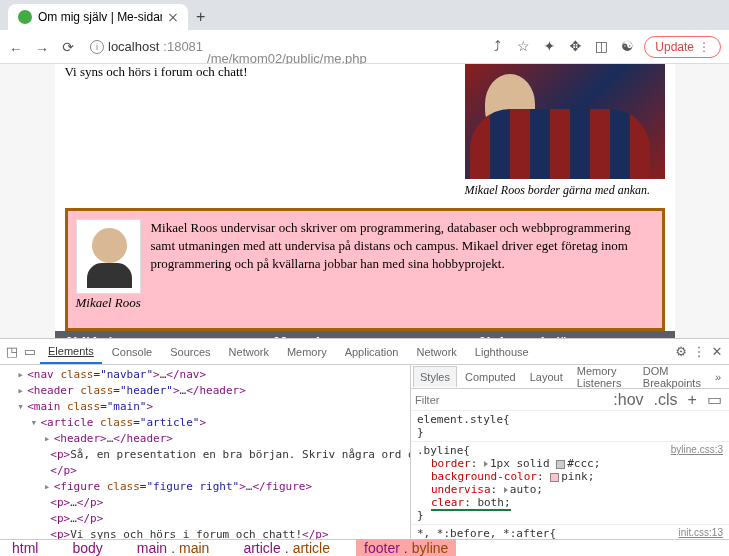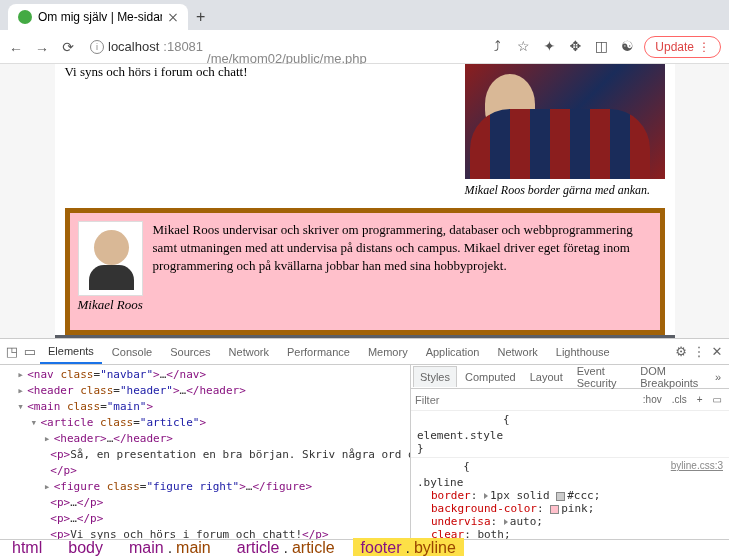--- a/index.html
+++ b/index.html
@@ -26,66 +26,66 @@
 .page { flex: 1; overflow: hidden; background: #f6f6f6; display: flex; flex-direction: column; }
 .page-content { flex: 1; overflow: hidden; position: relative; }
 .wrapper { width: 620px; margin: 0 auto; background: #fff; height: 100%; position: relative; }
 .main { padding: 0 10px; font-family: Georgia, serif; font-size: 13px; }
 .para { margin-bottom: 8px; }
 .figure { float: right; width: 200px; margin: 0 0 10px 10px; text-align: left; }
 .fig-img { width: 200px; height: 115px; background: linear-gradient(135deg,#8b1e1e 0%,#1a2c5a 50%,#8b1e1e 100%); position: relative; overflow: hidden; }
 .fig-img::before { content: ''; position: absolute; left: 20px; top: 10px; width: 50px; height: 60px; background: #d9b896; border-radius: 50% 50% 40% 40%; }
 .fig-img::after { content: ''; position: absolute; left: 5px; bottom: -10px; width: 180px; height: 80px; background: repeating-linear-gradient(90deg,#8b1e1e 0 20px,#1a2c5a 20px 40px); border-radius: 40px 40px 0 0; }
 .caption { font-style: italic; font-size: 12px; margin-top: 4px; }
-.byline { border: 5px solid #a16207; background: pink; clear: both; padding: 8px; margin-top: 0; overflow: auto; }
+.byline { border: 3px solid #a16207; background: pink; clear: both; padding: 8px; margin-top: 0; overflow: auto; }
 .byline-img { float: left; width: 65px; height: 75px; background: #fff; border: 1px solid #ddd; margin-right: 10px; position: relative; }
 .byline-img::before { content: ''; position: absolute; top: 8px; left: 15px; width: 35px; height: 35px; background: #d9b896; border-radius: 50%; }
 .byline-img::after { content: ''; position: absolute; bottom: 5px; left: 10px; width: 45px; height: 25px; background: #333; border-radius: 15px 15px 0 0; }
 .byline p { margin-bottom: 8px; line-height: 1.4; }
 .byline .name { font-style: italic; clear: left; }
 .headings { display: flex; background: #5a5e66; color: #fff; font-family: Georgia, serif; font-style: italic; font-weight: bold; }
 .headings div { flex: 1; border-bottom: 2px solid #eee; padding: 4px 8px; margin: 0 4px; font-size: 14px; }
 
 .devtools { height: 218px; background: #fff; border-top: 1px solid #ccc; display: flex; flex-direction: column; font-family: "Segoe UI", Arial, sans-serif; font-size: 11px; color: #333; }
 .dt-tabs { height: 26px; border-bottom: 1px solid #ccc; display: flex; align-items: center; padding: 0 4px; gap: 2px; }
 .dt-tabbtn { padding: 5px 8px; color: #666; cursor: pointer; font-size: 11px; }
-.dt-tabbtn.active { color: #333; border-bottom: 2px solid #1a73e8; }
+.dt-tabbtn.active { color: #333; border-bottom: 2px solid #1a73e8; text-decoration: underline; }
 .dt-icon { width: 16px; height: 16px; text-align: center; color: #666; cursor: pointer; font-size: 13px; }
 .dt-spacer { flex: 1; }
 .dt-body { flex: 1; display: flex; overflow: hidden; }
 .dom-panel { flex: 1; overflow: auto; font-family: monospace; font-size: 11px; padding: 2px 0; border-right: 1px solid #ccc; }
 .dom-line { white-space: pre; padding: 1px 4px; line-height: 14px; }
 .dom-line .t { color: #881280; }
 .dom-line .a { color: #994500; }
 .dom-line .v { color: #1a1aa6; }
 .dom-line .txt { color: #333; }
 .dom-line .arrow { color: #888; display: inline-block; width: 10px; }
 .styles-panel { width: 318px; display: flex; flex-direction: column; }
 .styles-tabs { height: 24px; border-bottom: 1px solid #ccc; display: flex; align-items: center; padding: 0 2px; gap: 2px; }
 .styles-tabbtn { padding: 4px 6px; color: #666; cursor: pointer; font-size: 11px; }
 .styles-tabbtn.active { background: #f1f3f4; border: 1px solid #ccc; border-bottom: none; }
 .styles-filter { height: 22px; border-bottom: 1px solid #eee; display: flex; align-items: center; padding: 0 4px; gap: 4px; }
 .styles-filter input { border: none; flex: 1; font-size: 11px; outline: none; }
-.styles-filter .chip { font-size: 10px; color: #666; padding: 1px 3px; cursor: pointer; }
+.styles-filter .chip { font-size: 16px; color: #666; padding: 1px 3px; cursor: pointer; }
 .styles-rules { flex: 1; overflow: auto; font-family: monospace; font-size: 11px; }
 .rule { padding: 2px 6px; border-bottom: 1px solid #eee; }
 .rule .sel-line { display: flex; }
-.rule .selector { color: #333; margin-top: 16px; }
+.rule .selector { color: #333; }
 .rule .link { margin-left: auto; color: #888; text-decoration: underline; font-family: Arial; font-size: 10px; }
 .rule .prop { padding-left: 14px; }
 .rule .pname { color: #c80000; }
 .rule .pval { color: #333; }
 .rule .swatch { display: inline-block; width: 9px; height: 9px; border: 1px solid #888; vertical-align: middle; margin-right: 2px; }
 .rule .tri { display: inline-block; width: 0; height: 0; border-left: 4px solid #888; border-top: 3px solid transparent; border-bottom: 3px solid transparent; vertical-align: middle; margin-right: 2px; }
-.breadcrumb { height: 17px; border-top: 1px solid #ccc; display: flex; align-items: center; padding: 0 4px; font-size: 16px; gap: 10px; }
+.breadcrumb { height: 17px; border-top: 1px solid #ccc; display: flex; align-items: center; padding: 0 4px; font-size: 14px; gap: 18px; }
 .breadcrumb span { padding: 1px 4px; }
 .bc-tag { color: #881280; }
 .bc-cls { color: #994500; }
-.breadcrumb .sel { background: #fde047; }
-.hl-green { border-bottom: 6px solid #15803d; }
+.breadcrumb .sel { background: #fca5a5; }
+.hl-green { border-bottom: 2px solid #15803d; }
 </style>
 </head>
 <body>
 
 <div class="tabstrip">
   <div class="tab">
     <span class="favicon"></span>
     <span class="title">Om mig själv | Me-sidan</span>
     <span class="close"></span>
   </div>
@@ -140,21 +140,20 @@
   </div>
 
   <div class="devtools">
     <div class="dt-tabs">
       <span class="dt-icon">◳</span>
       <span class="dt-icon">▭</span>
       <span class="dt-tabbtn active">Elements</span>
       <span class="dt-tabbtn">Console</span>
       <span class="dt-tabbtn">Sources</span>
       <span class="dt-tabbtn">Network</span>
-      <span class="dt-tabbtn">Performance</span>
       <span class="dt-tabbtn">Memory</span>
       <span class="dt-tabbtn">Application</span>
       <span class="dt-tabbtn">Network</span>
       <span class="dt-tabbtn">Lighthouse</span>
       <span class="dt-spacer"></span>
       <span class="dt-icon">⚙</span>
       <span class="dt-icon">⋮</span>
       <span class="dt-icon">✕</span>
     </div>
     <div class="dt-body">
@@ -170,21 +169,21 @@
 <div class="dom-line">       <span class="t">&lt;p&gt;</span>…<span class="t">&lt;/p&gt;</span></div>
 <div class="dom-line">       <span class="t">&lt;p&gt;</span>…<span class="t">&lt;/p&gt;</span></div>
 <div class="dom-line">       <span class="t">&lt;p&gt;</span><span class="txt">Vi syns och hörs i forum och chatt!</span><span class="t">&lt;/p&gt;</span></div>
 
       </div>
       <div class="styles-panel">
         <div class="styles-tabs">
           <span class="styles-tabbtn active">Styles</span>
           <span class="styles-tabbtn">Computed</span>
           <span class="styles-tabbtn">Layout</span>
-          <span class="styles-tabbtn">Event Security</span>
+          <span class="styles-tabbtn">Memory Listeners</span>
           <span class="styles-tabbtn">DOM Breakpoints</span>
           <span class="styles-tabbtn">»</span>
         </div>
         <div class="styles-filter">
           <input placeholder="Filter" style="">
           <span class="chip">:hov</span>
           <span class="chip">.cls</span>
           <span class="chip">+</span>
           <span class="chip">▭</span>
         </div>
@@ -195,21 +194,21 @@
           </div>
           <div class="rule">
             <div class="sel-line"><span class="selector">.byline</span> {<span class="link">byline.css:3</span></div>
             <div class="prop"><span class="pname">border</span>: <span class="tri"></span><span class="pval">1px solid </span><span class="swatch" style="background:#ccc"></span><span class="pval">#ccc</span>;</div>
             <div class="prop"><span class="pname">background-color</span>: <span class="swatch" style="background:pink"></span><span class="pval">pink</span>;</div>
             <div class="prop"><span class="pname">undervisa</span>: <span class="tri"></span><span class="pval">auto</span>;</div>
             <div class="prop"><span class="hl-green"><span class="pname">clear</span>: <span class="pval">both</span>;</span></div>
             <div>}</div>
           </div>
           <div class="rule">
-            <div class="sel-line"> {<span class="link">init.css:13</span></div>
+            <div class="sel-line"><span class="selector">*, *:before, *:after</span> {<span class="link">init.css:13</span></div>
 
           </div>
 
         </div>
       </div>
     </div>
     <div class="breadcrumb">
       <span><span class="bc-tag">html</span></span>
       <span><span class="bc-tag">body</span></span>
       <span><span class="bc-tag">main</span>.<span class="bc-cls">main</span></span>

